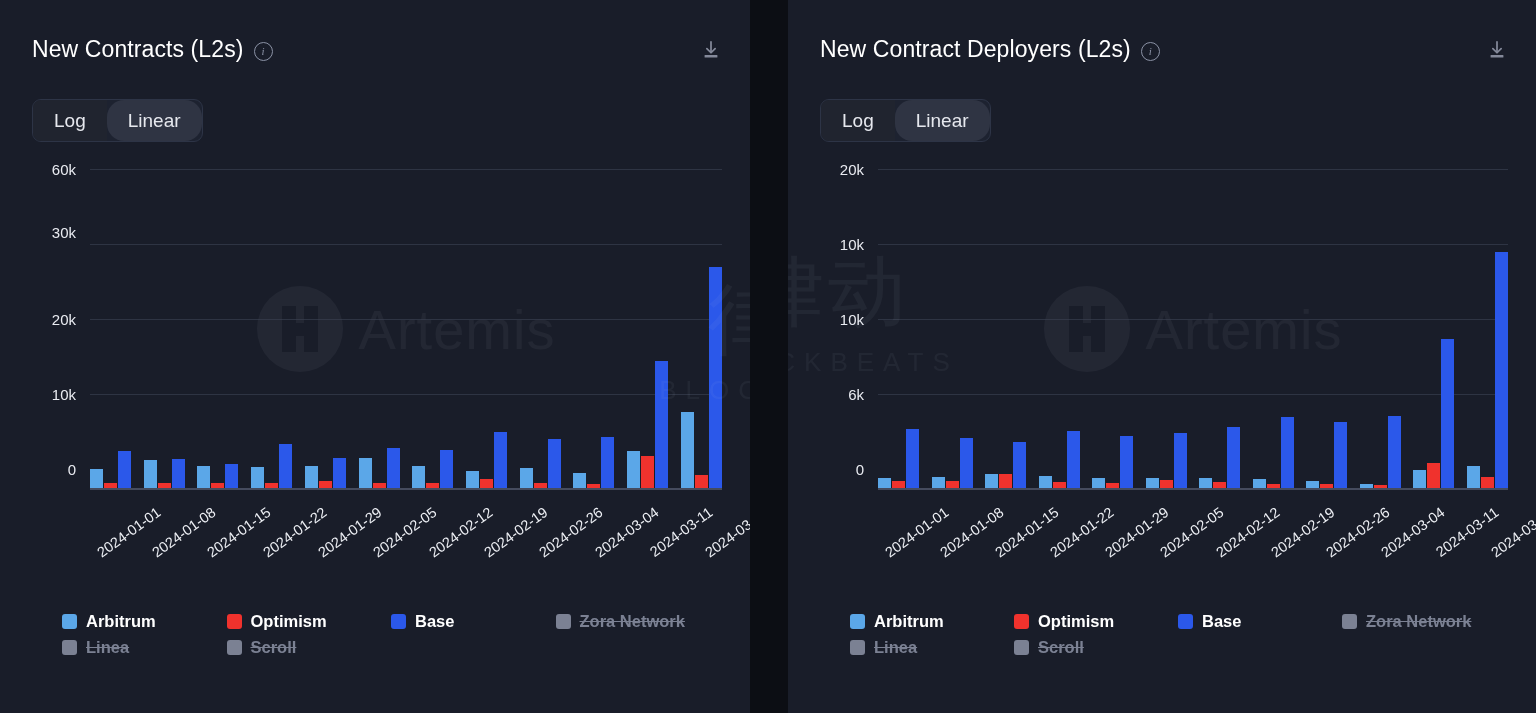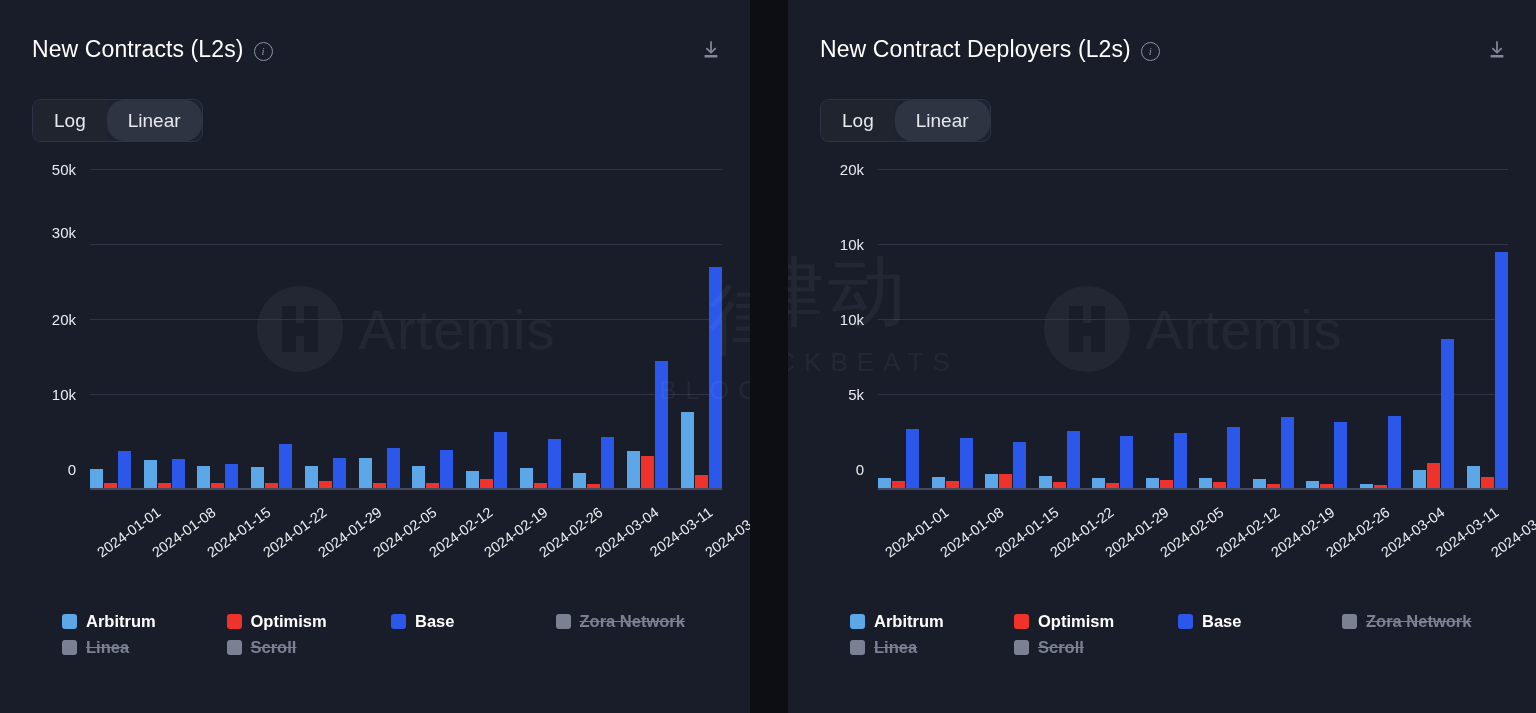--- a/index.html
+++ b/index.html
@@ -233,21 +233,21 @@
         <div class="toggle">
           <div class="seg-off">Log</div>
           <div class="seg-on">Linear</div>
         </div>
         <div class="chart-area">
           <div class="yaxis">
             <div class="ytick" style="top:301px">0</div>
             <div class="ytick" style="top:226px">10k</div>
             <div class="ytick" style="top:151px">20k</div>
             <div class="ytick" style="top:64px">30k</div>
-            <div class="ytick" style="top:1px">50k</div>
+            <div class="ytick" style="top:1px">60k</div>
           </div>
           <div class="plot">
             <div class="watermark">  
               <div class="wm-logo">
                 <div class="wm-bar"></div>
               </div>  
               <div class="wm-text">Artemis</div>
             </div>
             <div class="gridline" style="top:226px"></div>
             <div class="gridline" style="top:151px"></div>
@@ -380,21 +380,21 @@
               <rect x="5" y="17.5" width="14" height="2.6" rx="0.6" fill="#a8aec0" stroke="none"></rect>
             </svg></span>
         </div>
         <div class="toggle">
           <div class="seg-off">Log</div>
           <div class="seg-on">Linear</div>
         </div>
         <div class="chart-area">
           <div class="yaxis">
             <div class="ytick" style="top:301px">0</div>
-            <div class="ytick" style="top:226px">5k</div>
+            <div class="ytick" style="top:226px">6k</div>
             <div class="ytick" style="top:151px">10k</div>
             <div class="ytick" style="top:76px">10k</div>
             <div class="ytick" style="top:1px">20k</div>
           </div>
           <div class="plot">
             <div class="watermark">  
               <div class="wm-logo">
                 <div class="wm-bar"></div>
               </div>  
               <div class="wm-text">Artemis</div>

